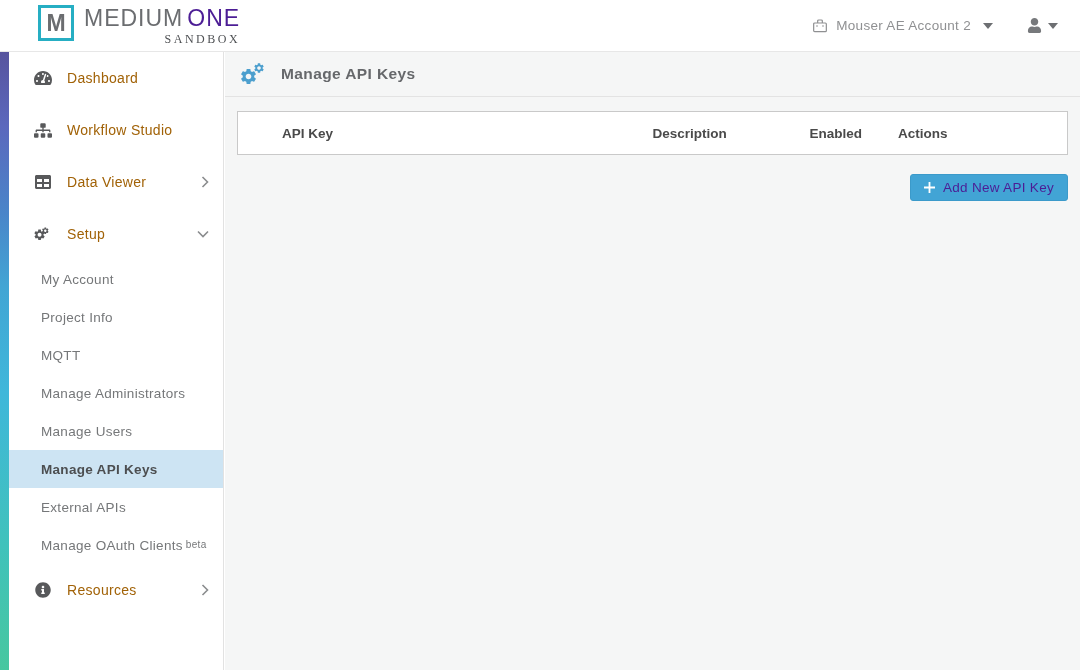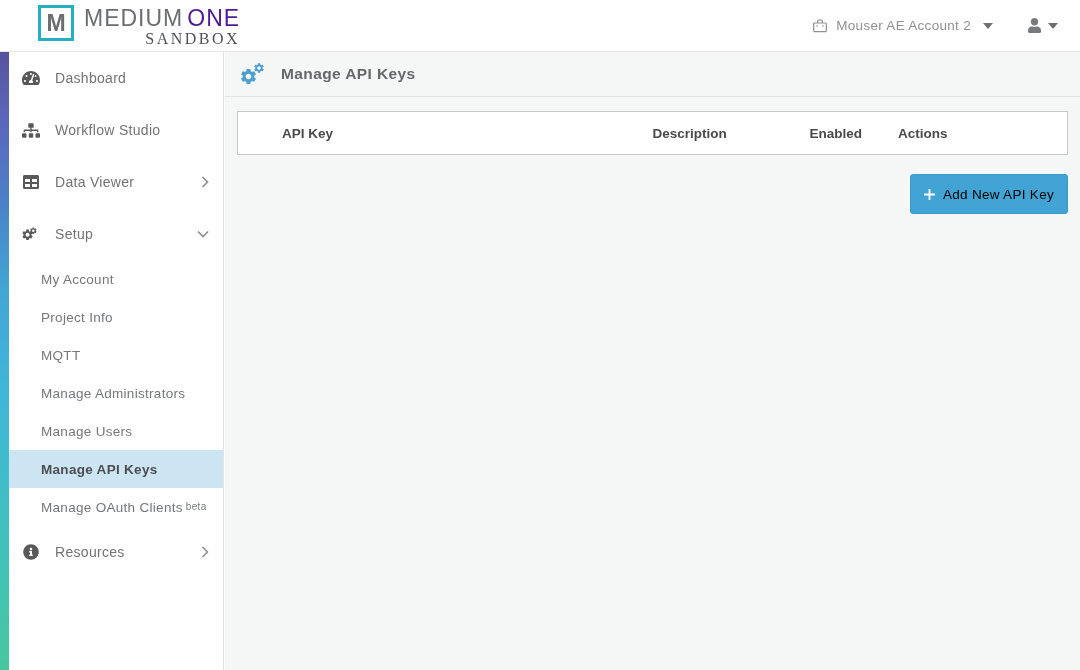--- a/index.html
+++ b/index.html
@@ -17,21 +17,21 @@
   .logo { display:flex; align-items:flex-start; cursor:pointer; }
   .logo-box {
     width:36px; height:36px; border:3px solid #26aec3; background:#fff;
     display:flex; align-items:center; justify-content:center;
     font-size:23px; font-weight:bold; color:#6b6d70; margin-right:10px;
   }
   .logo-textcol { display:flex; flex-direction:column; align-items:flex-end; }
   .logo-name { font-size:23px; letter-spacing:1px; color:#6b6d70; line-height:26px; white-space:nowrap; }
   .logo-name .accent { color:#4c1d95; margin-left:4px; }
   .logo-sub {
-    font-family:"Liberation Serif", serif; font-size:16px; letter-spacing:2.5px;
+    font-family:"Liberation Serif", serif; font-size:12px; letter-spacing:2.5px;
     color:#4f5154; line-height:14px; margin-top:1px;
   }
   .topbar-right { display:flex; align-items:center; gap:34px; }
   .account-select { display:flex; align-items:center; color:#8f9092; font-size:13.5px; letter-spacing:.3px; cursor:pointer; }
   .account-select .icon-briefcase { margin-right:8px; }
   .caret { display:inline-block; margin-left:12px; }
   .user-menu { display:flex; align-items:center; color:#77797c; cursor:pointer; }
   .user-menu .caret { margin-left:6px; }
   svg.ic { display:block; }
 
@@ -40,22 +40,22 @@
     position:absolute; top:52px; left:0; bottom:0; width:224px;
     background:#fff; border-right:1px solid #e2e2e2; z-index:4;
   }
   .side-strip {
     position:absolute; left:0; top:0; bottom:0; width:9px;
     background:linear-gradient(180deg,#57549e 0%, #5b68bd 12%, #4a85c9 26%,
       #42a5d4 38%, #3fb7da 55%, #40c2bb 80%, #47c79f 100%);
   }
   .nav { position:absolute; left:9px; right:0; top:0; }
   .nav-item {
-    height:52px; display:flex; align-items:center; padding-left:12px;
-    color:#737373; font-size:14px; letter-spacing:.3px; cursor:pointer; position:relative;
+    height:52px; display:flex; align-items:center; padding-left:24px;
+    color:#a16207; font-size:14px; letter-spacing:.3px; cursor:pointer; position:relative;
   }
   .nav-item .nav-icon { width:20px; display:flex; justify-content:center; color:#58595b; margin-right:14px; }
   .nav-item .chev { position:absolute; right:14px; color:#8a8c8e; }
   .subnav-item {
     height:38px; display:flex; align-items:center; padding-left:32px;
     color:#757779; font-size:13.5px; letter-spacing:.3px; cursor:pointer;
   }
   .subnav-item.active { background:#cde4f3; color:#4c4e50; font-weight:bold; }
   .subnav-item sup { font-size:10px; color:#757779; margin-left:3px; transform:translateY(-1px); font-weight:normal;text-align:right; }
 
@@ -81,22 +81,22 @@
   .th { font-size:13.5px; font-weight:bold; color:#4a4a4a; }
   .th.c1 { width:48.5%; padding-left:20px; }
   .th.c2 { width:19.5%; }
   .th.c3 { width:11%; }
   .th.c4 { flex:1; }
 
   .actions-row { display:flex; justify-content:flex-end; margin:19px 12px 0 0; }
   .add-btn {
     display:flex; align-items:center; gap:8px;
     background:#42a4d5; border:1px solid #3b9aca; border-radius:3px;
-    color:#000000; font-size:13.5px; letter-spacing:.3px;
-    padding:0 13px; height:40px; cursor:pointer;
+    color:#4c1d95; font-size:13.5px; letter-spacing:.3px;
+    padding:0 13px; height:27px; cursor:pointer;
     font-family:"Liberation Sans", sans-serif;
   }
 </style>
 </head>
 <body>
 
 <div class="app">
 
   <header class="topbar">
     <div class="logo">
@@ -209,20 +209,23 @@
           <span>MQTT</span>
         </div>
         <div class="subnav-item">
           <span>Manage Administrators</span>
         </div>
         <div class="subnav-item">
           <span>Manage Users</span>
         </div>
         <div class="subnav-item active">
           <span>Manage API Keys</span>
+        </div>
+        <div class="subnav-item">
+          <span>External APIs</span>
         </div>
         <div class="subnav-item">
           <span>Manage OAuth Clients</span>
           <sup>beta</sup>
         </div>
       </div>
 
       <div class="nav-item">
         <span class="nav-icon">
           <svg class="ic" width="16" height="16" viewBox="0 0 512 512" fill="currentColor">

